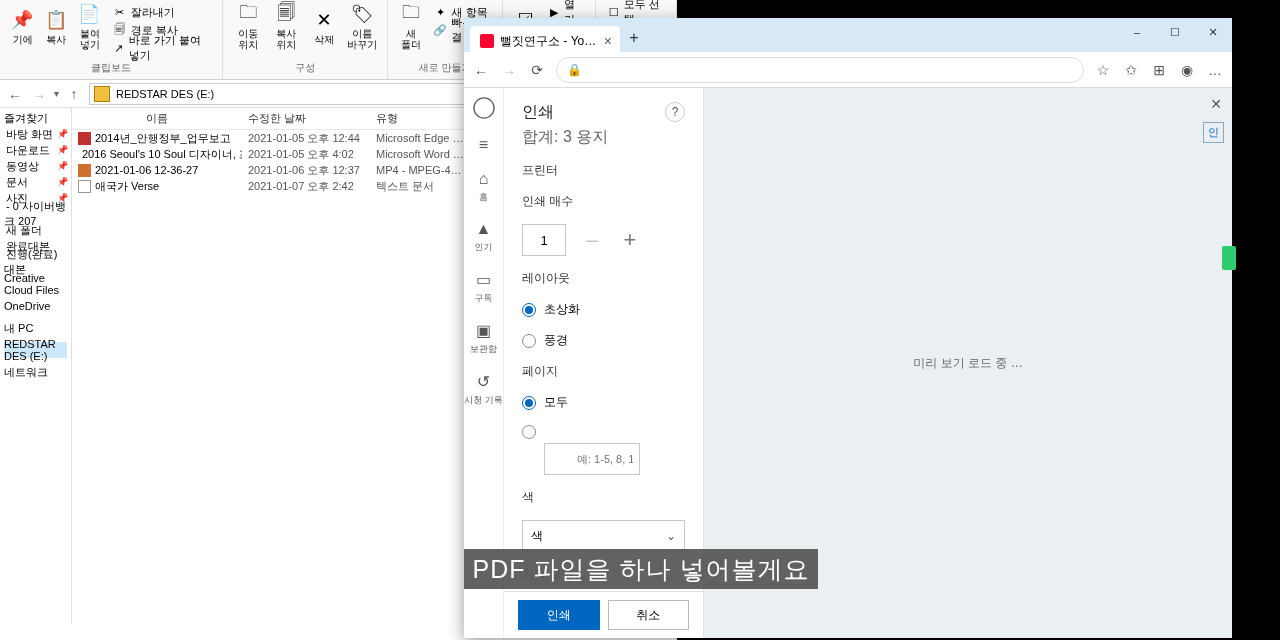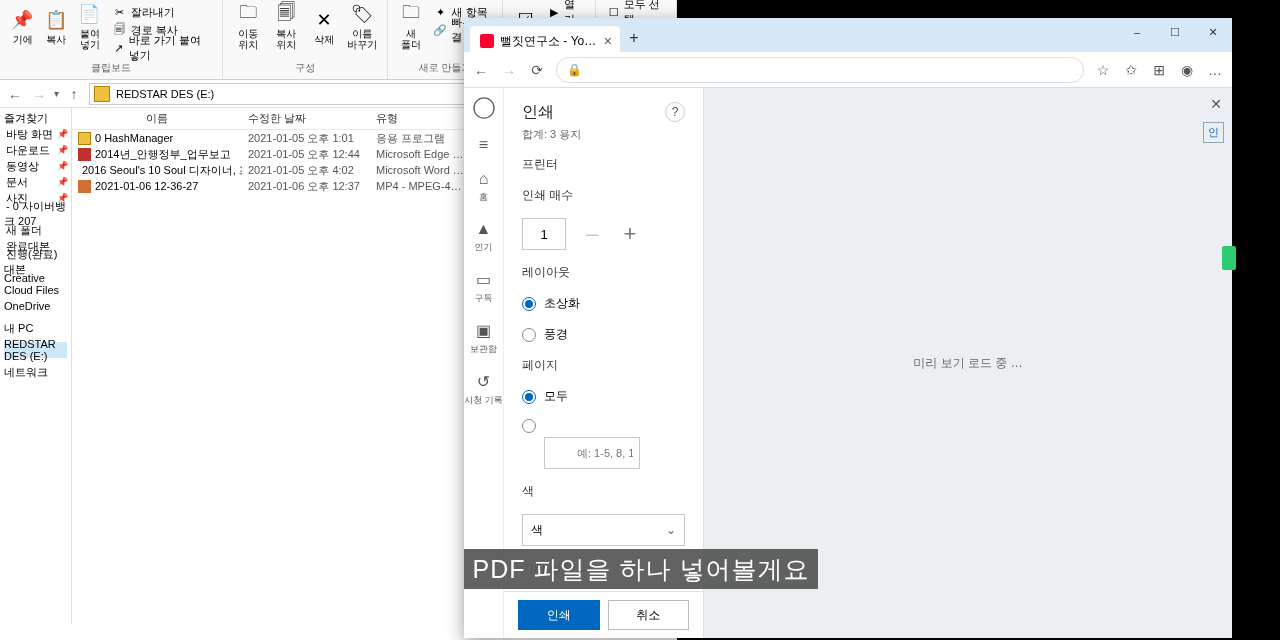--- a/index.html
+++ b/index.html
@@ -73,21 +73,21 @@
 .yt-rail { width:40px; border-right:1px solid #eee; display:flex; flex-direction:column; align-items:center; padding-top:0; }
 .yt-logo { width:40px; height:40px; display:flex; align-items:center; justify-content:center; }
 .yt-rail-item { width:40px; display:flex; flex-direction:column; align-items:center; padding:8px 0; color:#555; gap:3px; }
 .yt-rail-item .ico { font-size:16px; }
 .yt-rail-item .lbl { font-size:9px; }
 
 
 .print-pane { width:200px; min-width:200px; border-right:1px solid #e0e0e0; padding:14px 18px 0; display:flex; flex-direction:column; gap:14px; position:relative; }
 .print-head { display:flex; align-items:flex-start; gap:8px; }
 .print-title { font-size:16px; font-weight:400; color:#222; }
-.print-sub { font-size:11px; color:#666; margin-top:-10px; }
+.print-sub { font-size:16px; color:#666; margin-top:-10px; }
 .help { width:20px; height:20px; border:1px solid #ccc; border-radius:50%; display:flex; align-items:center; justify-content:center; font-size:12px; color:#555; margin-left:auto; }
 .sec-label { font-size:12px; color:#333; }
 .select { height:32px; border:1px solid #c7c7c7; background:#fff; display:flex; align-items:center; padding:0 8px; font-size:12px; position:relative; }
 .select .chev { position:absolute; right:8px; color:#666; }
 .copies-row { display:flex; align-items:center; gap:14px; }
 .copies-input { width:44px; height:32px; border:1px solid #c7c7c7; text-align:center; font-size:13px; }
 .step-btn { width:24px; height:24px; color:#777; font-size:22px; display:flex; align-items:center; justify-content:center; }
 .radio-row { display:flex; align-items:center; gap:8px; font-size:12px; }
 .radio-dot { width:14px; height:14px; border:1px solid #888; border-radius:50%; position:relative; }
 .radio-dot.sel { border-color:#0067c0; }
@@ -308,29 +308,20 @@
       <div class="file-pane">
         <div class="col-head">
           <div class="ch ch-name">이름</div>
           <div class="ch ch-date">수정한 날짜</div>
           <div class="ch ch-type">유형</div>
           <div class="ch ch-size">크기</div>
         </div>
         <div id="filelist">
             <div class="file-row">
               <div class="fc fc-name">
-                <span class="file-ico folder"></span>
-                <span>0 HashManager</span>
-              </div>
-              <div class="fc fc-date">2021-01-05 오후 1:01</div>
-              <div class="fc fc-type">응용 프로그램</div>
-              <div class="fc fc-size"></div>
-            </div>
-            <div class="file-row">
-              <div class="fc fc-name">
                 <span class="file-ico hwp"></span>
                 <span>2014년_안행정부_업무보고</span>
               </div>
               <div class="fc fc-date">2021-01-05 오후 12:44</div>
               <div class="fc fc-type">Microsoft Edge P…</div>
               <div class="fc fc-size"></div>
             </div>
             <div class="file-row">
               <div class="fc fc-name">
                 <span class="file-ico word"></span>
@@ -341,20 +332,29 @@
               <div class="fc fc-size"></div>
             </div>
             <div class="file-row">
               <div class="fc fc-name">
                 <span class="file-ico mp4"></span>
                 <span>2021-01-06 12-36-27</span>
               </div>
               <div class="fc fc-date">2021-01-06 오후 12:37</div>
               <div class="fc fc-type">MP4 - MPEG-4 …</div>
               <div class="fc fc-size">11</div>
+            </div>
+            <div class="file-row">
+              <div class="fc fc-name">
+                <span class="file-ico txt"></span>
+                <span>애국가 Verse</span>
+              </div>
+              <div class="fc fc-date">2021-01-07 오후 2:42</div>
+              <div class="fc fc-type">텍스트 문서</div>
+              <div class="fc fc-size"></div>
             </div>
           </div>
       </div>
     </div>
 
   </div>
 
   <div class="browser">
 
     <div class="title-bar">

